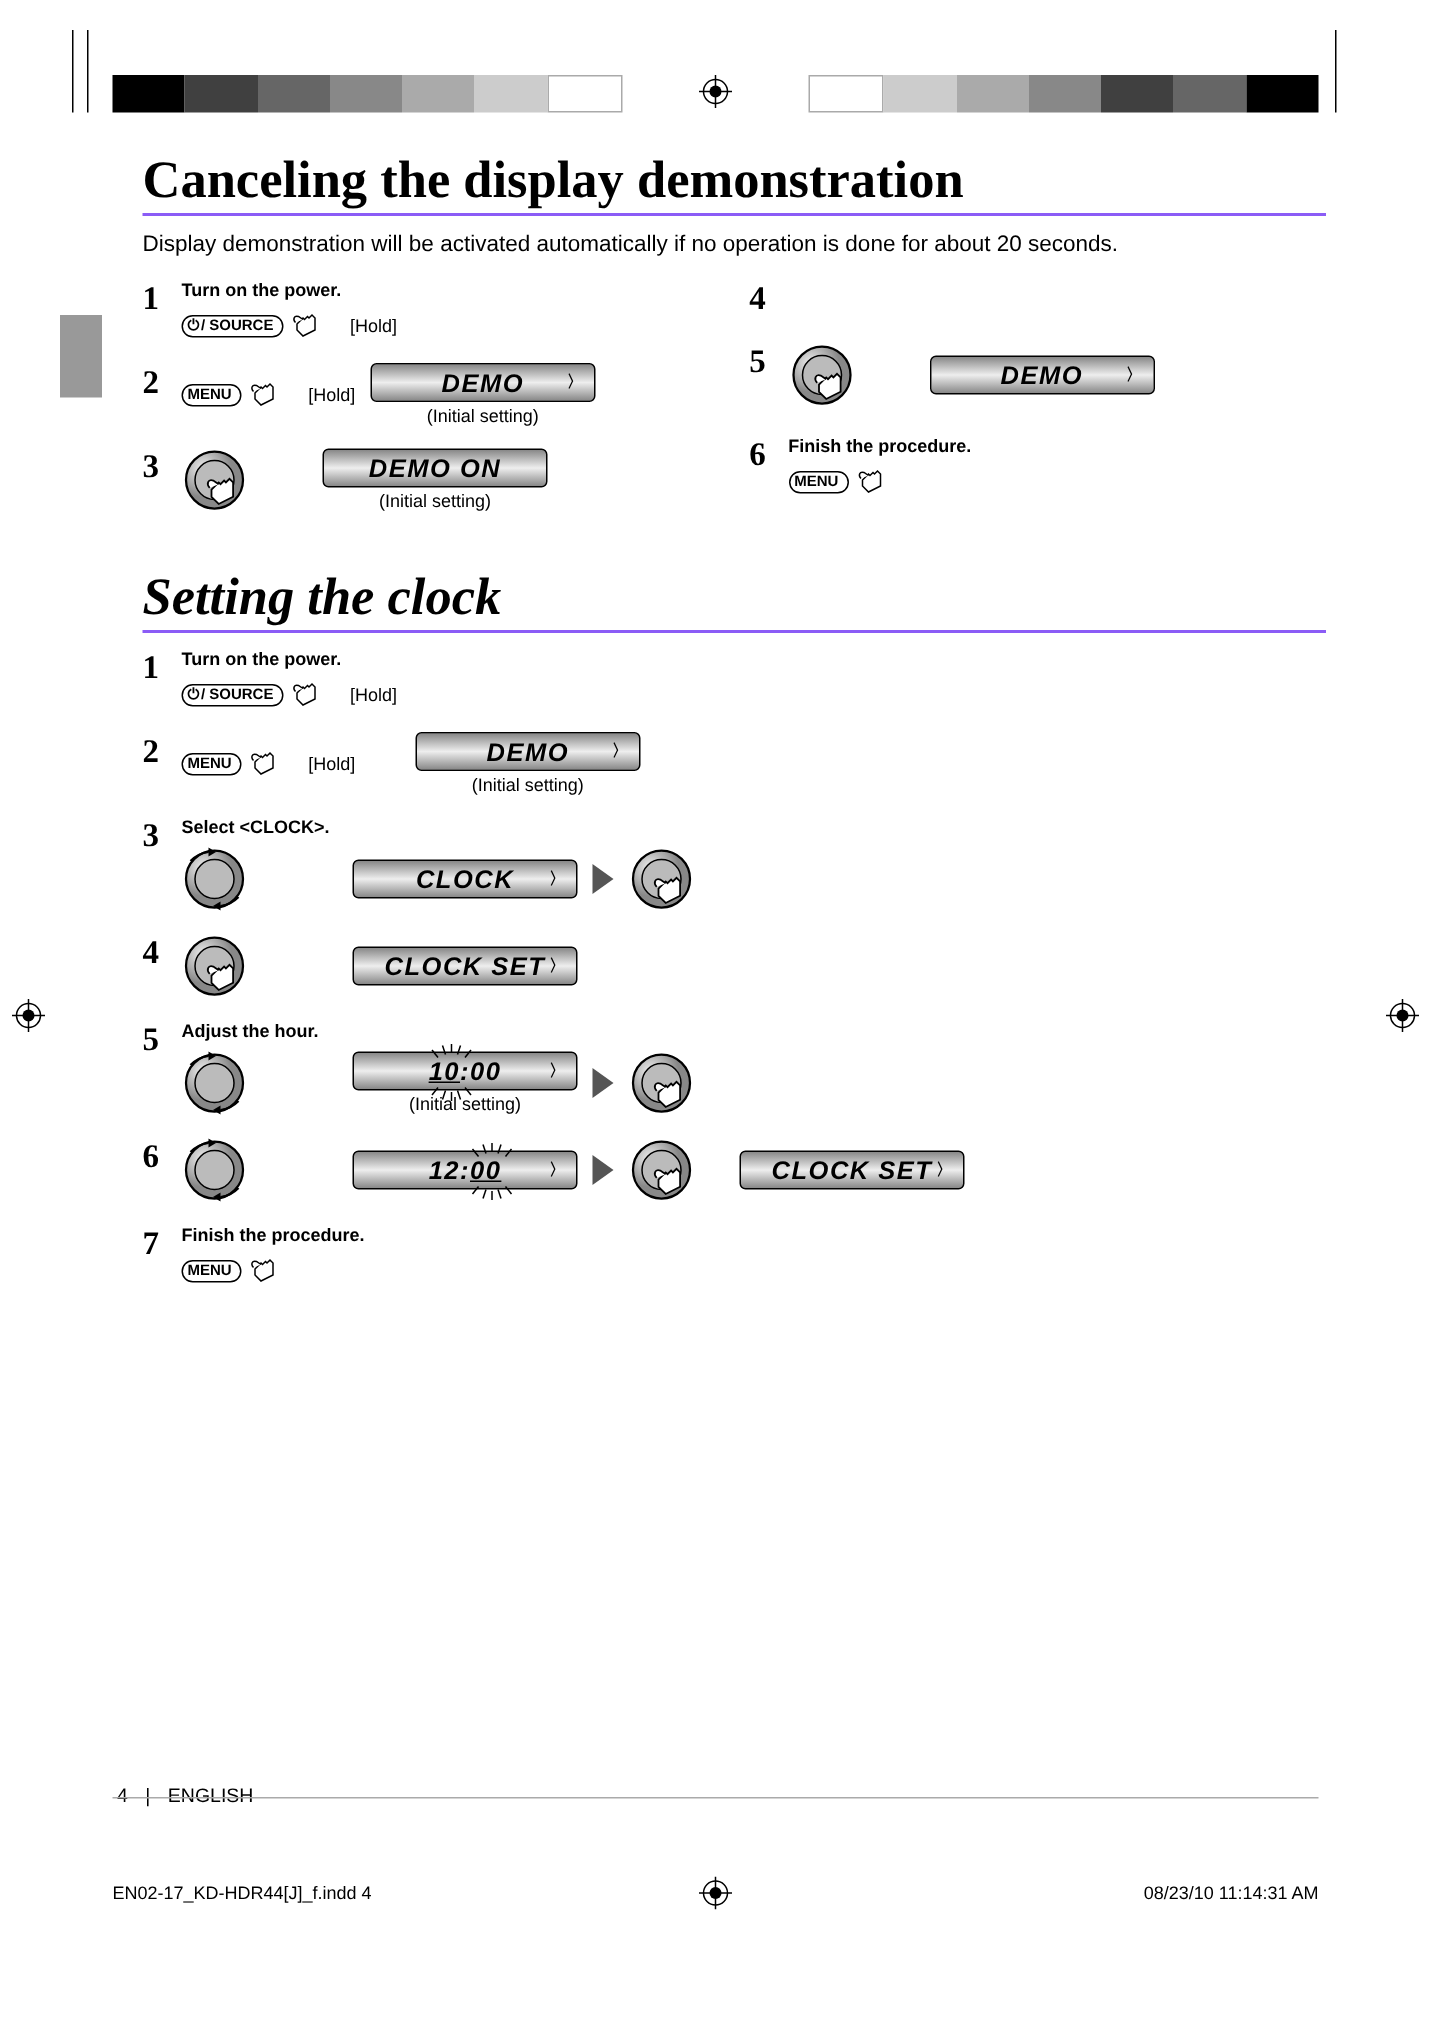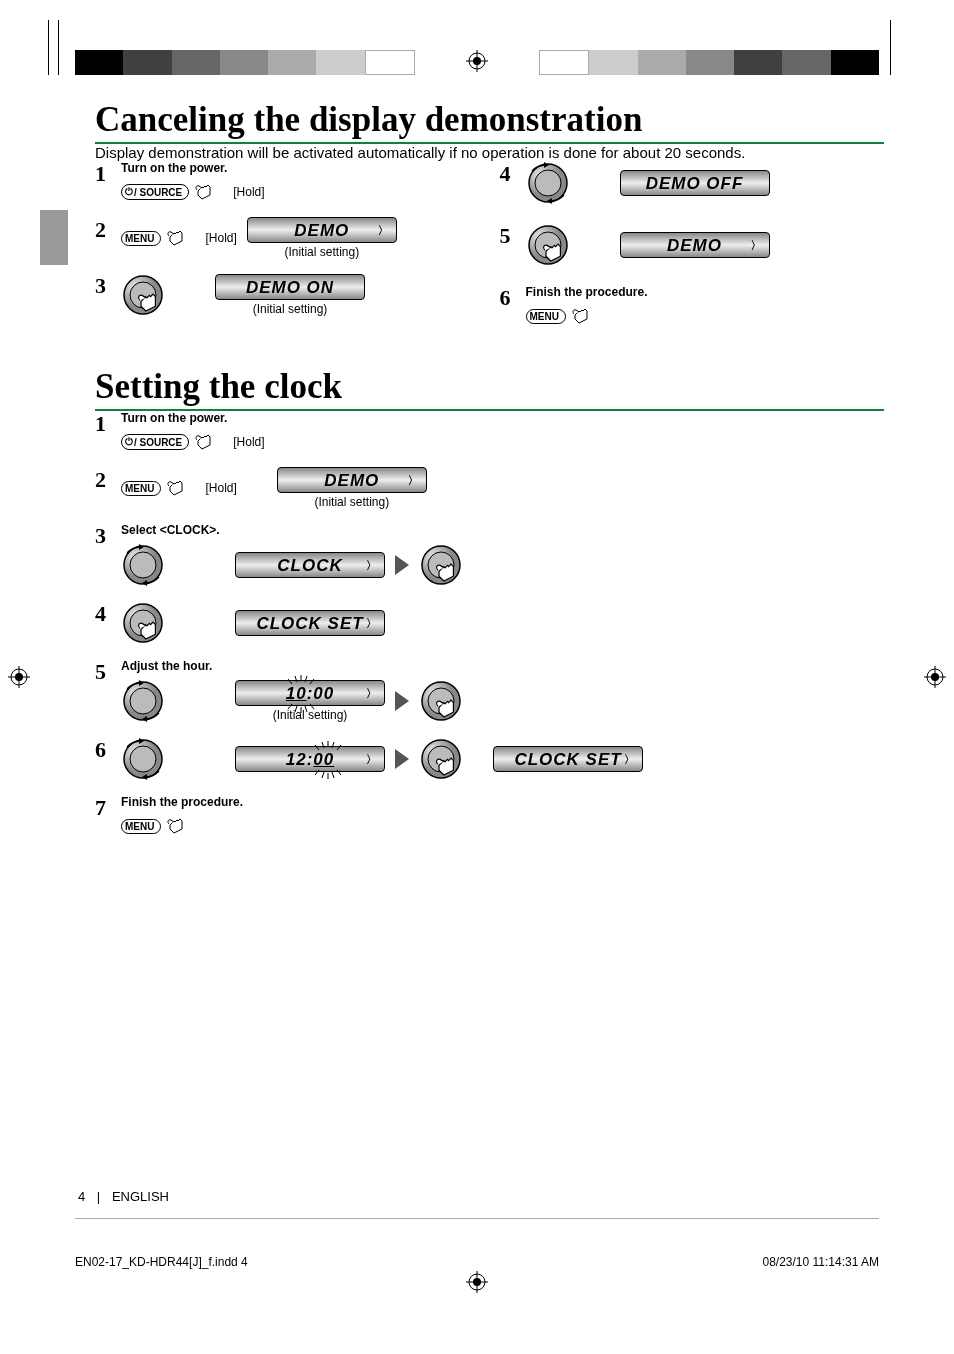--- a/index.html
+++ b/index.html
@@ -20,22 +20,22 @@
   .side-reg.left { left: 8px; top: 50%; transform: translateY(-50%); }
   .side-reg.right { right: 8px; top: 50%; transform: translateY(-50%); }
   .side-reg svg { width: 22px; height: 22px; }
 
   
   .side-tab { position: absolute; left: 40px; top: 210px; width: 28px; height: 55px; background: #999; }
 
   
   .page { position: absolute; top: 100px; left: 95px; right: 70px; bottom: 120px; }
 
-  h1 { font-family: "Times New Roman", serif; font-weight: bold; font-size: 35px; border-bottom: 2px solid #15803d; padding-bottom: 2px; margin-bottom: 0; }
-  .intro { font-size: 15px; }
+  h1 { font-family: "Times New Roman", serif; font-weight: bold; font-size: 35px; border-bottom: 2px solid #8b5cf6; padding-bottom: 2px; margin-bottom: 10px; }
+  .intro { font-size: 15px; margin-bottom: 15px; }
 
   .cols { display: flex; gap: 20px; }
   .col { flex: 1; }
 
   .step { display: flex; margin-bottom: 14px; }
   .step-num { font-family: "Times New Roman", serif; font-weight: bold; font-size: 22px; width: 26px; flex-shrink: 0; line-height: 1; padding-top: 2px; }
   .step-body { flex: 1; }
   .step-title { font-weight: bold; font-size: 12px; margin-bottom: 6px; }
   
   .row { display: flex; align-items: center; gap: 10px; flex-wrap: wrap; }
@@ -57,28 +57,28 @@
 
   
   .star { position: relative; display: inline-block; }
   .star svg { position: absolute; top: -10px; left: -8px; width: 46px; height: 46px; pointer-events:none; }
 
   
   .pg-footer { position: absolute; bottom: 150px; left: 78px; font-size: 13px; }
   .pg-footer .num { font-weight: normal; }
   .pg-footer .div { margin: 0 8px; }
   
-  .imprint { position: absolute; bottom: 85px; left: 75px; right: 75px; display: flex; justify-content: space-between; font-size: 12px; border-top: 0.5px solid #aaa; padding-top: 36px; }
+  .imprint { position: absolute; bottom: 85px; left: 75px; right: 75px; display: flex; justify-content: space-between; font-size: 12px; border-top: 0.5px solid #aaa; padding-top: 56px; }
   .imprint .reg { position: absolute; left: 50%; top: 52px; transform: translateX(-50%); width: 22px; height: 22px; }
   .imprint .reg svg { width: 22px; height: 22px; }
 
   
   .col.right .step { margin-bottom: 18px; }
   
-  h1.second { margin-top: 22px; }
+  h1.second { margin-top: 22px; font-style: italic; }
 </style>
 </head>
 <body>
 
 <div class="top-marks">
   <div class="crop-line-v" style="left:48px"></div>
   <div class="crop-line-v" style="left:58px"></div>
   <div class="crop-line-v" style="right:63px"></div>
   <div class="color-bar left">
     <div class="swatch" style="background:#000"></div>
@@ -232,27 +232,20 @@
         </div>
       </div>
 
     </div>
 
     <div class="col right">
 
       <div class="step">
         <div class="step-num">4</div>
         <div class="step-body">
-          <div class="row">
-            <span class="knob"><svg viewBox="0 0 44 44">
-                  <use href="#knob-turn"></use>
-                </svg></span>
-            <span style="width:30px"></span>
-            <span class="lcd"><span>DEMO OFF</span></span>
-          </div>
         </div>
       </div>
 
       <div class="step">
         <div class="step-num">5</div>
         <div class="step-body">
           <div class="row">
             <span class="knob"><svg viewBox="0 0 44 44">
                   <use href="#knob-press"></use>
                 </svg></span>

